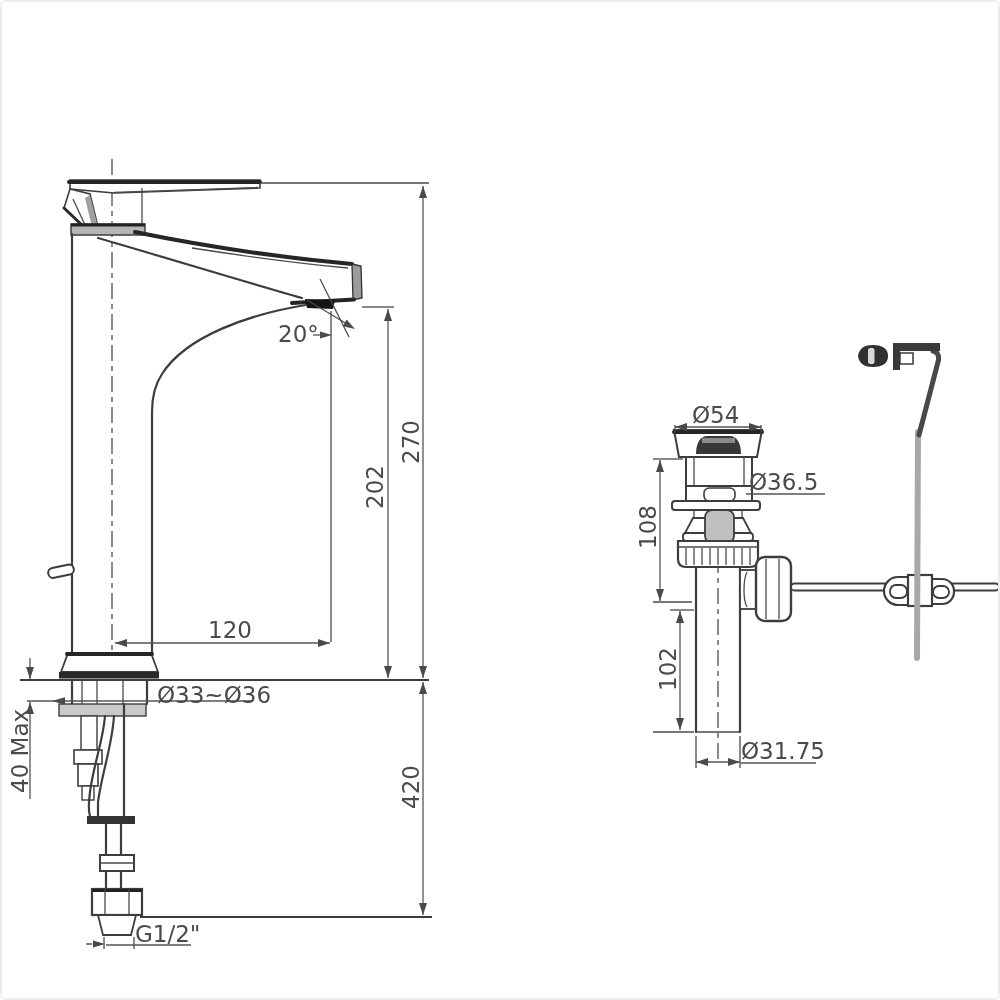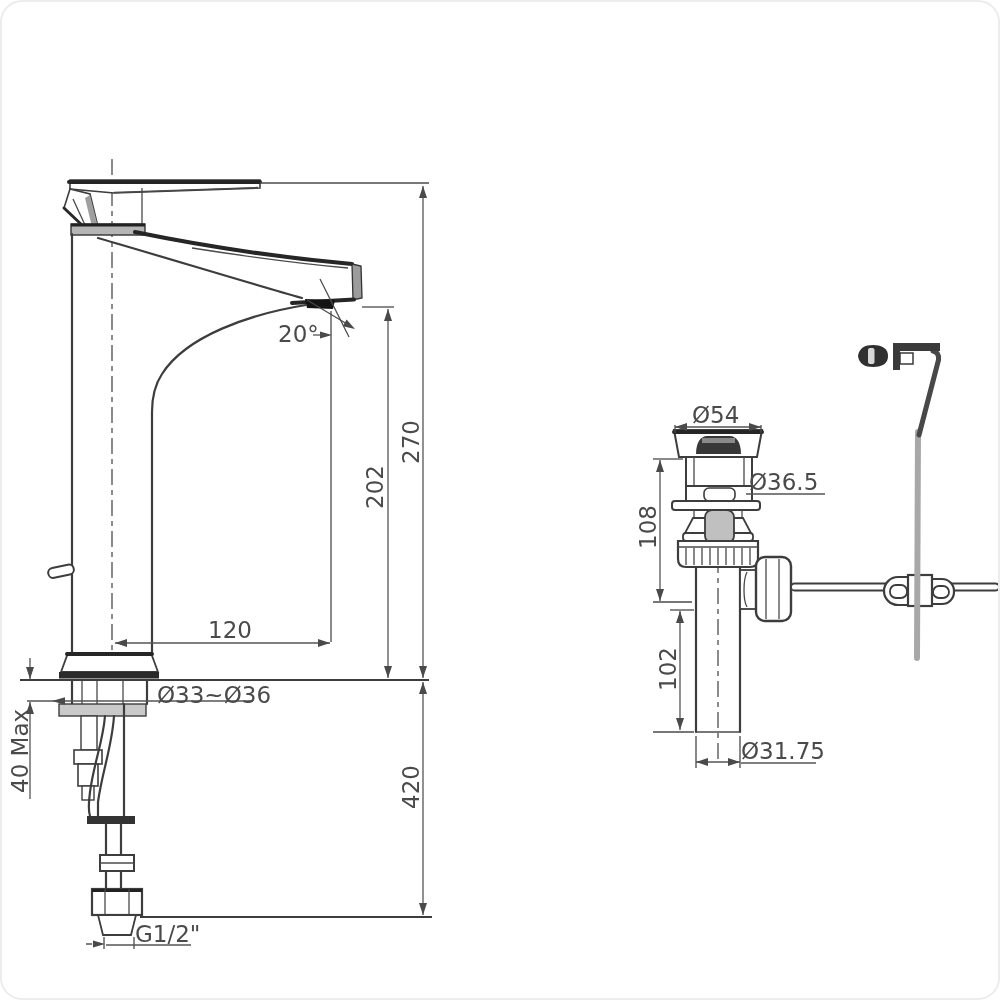--- a/index.html
+++ b/index.html
@@ -1,17 +1,17 @@
 <!DOCTYPE html>
 <html><head>
 <meta charset="utf-8">
 <style>
   html,body{margin:0;padding:0;background:#fff;}
   .stage{position:relative;width:1000px;height:1000px;background:#fff;
-         border:2px solid #ececec;border-radius:22px;box-sizing:border-box;overflow:hidden;
+         border:2px solid #ececec;border-radius:6px;box-sizing:border-box;overflow:hidden;
          font-family:"DejaVu Sans", sans-serif;}
   svg{position:absolute;left:0;top:0;}
   .ln{stroke:#3d3d3d;fill:none;stroke-width:2.2;stroke-linecap:round;}
   .thin{stroke:#4a4a4a;fill:none;stroke-width:1.3;}
   .thick{stroke:#262626;fill:none;stroke-width:4;stroke-linecap:round;}
   .dim{stroke:#555;fill:none;stroke-width:1.3;}
   .cl{stroke:#5a5a5a;fill:none;stroke-width:1.4;stroke-dasharray:16 5 5 5;}
   .whitefill{fill:#ffffff;}
   .txt{font-family:"DejaVu Sans", sans-serif;font-size:23px;fill:#4a4a4a;}
 </style>

